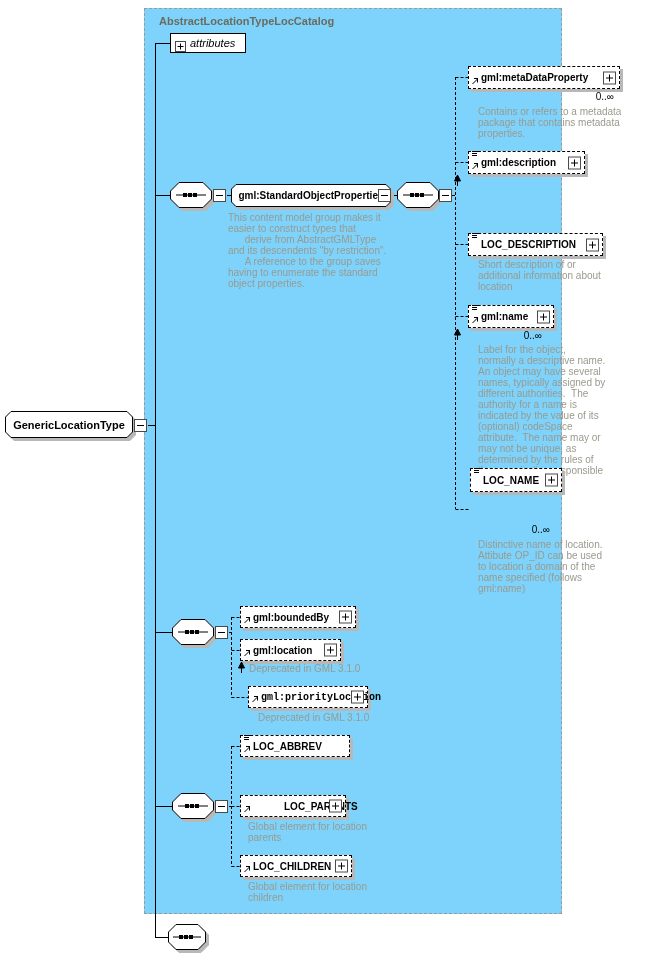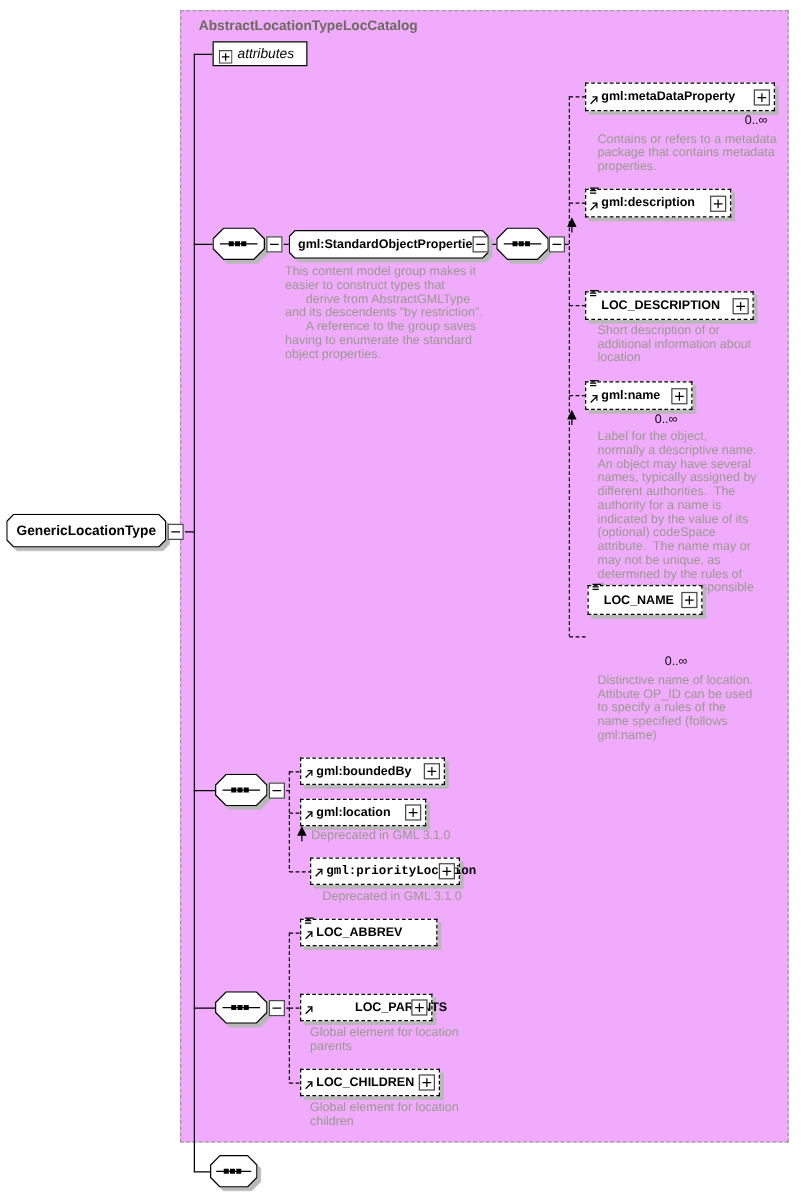--- a/index.html
+++ b/index.html
@@ -2,22 +2,22 @@
 <html><head>
 <meta charset="utf-8">
 <style>
   html,body { margin:0; padding:0; background:#e8e8e8; }
   #canvas {
     position:relative; width:649px; height:957px; background:#ffffff;
     font-family:"Liberation Sans", sans-serif; overflow:hidden;
   }
   
   #frame {
-    position:absolute; left:144px; top:8px; width:487px; height:906px;
-    background:#f0abfc; border:1px dashed #9a9a9a; box-sizing:border-box; z-index:0;
+    position:absolute; left:144px; top:8px; width:418px; height:906px;
+    background:#7dd3fc; border:1px dashed #9a9a9a; box-sizing:border-box; z-index:0;
   }
   #frame-title {
     position:absolute; left:14px; top:6px;
     font-size:11px; font-weight:bold; color:#6b6b5e; white-space:nowrap;
   }
   #wires { position:absolute; left:0; top:0; z-index:1; }
   
   .solid-box, .el-box {
     position:absolute; z-index:2; box-sizing:border-box; background:#ffffff;
     display:flex; align-items:center;
@@ -274,21 +274,21 @@
     <span class="el-name">LOC_NAME</span>
     <span class="toggle-btn center-right">
       <svg width="11" height="11">
           <path d="M2 5.5 H9 M5.5 2 V9" stroke="#000"></path>
         </svg>
     </span>
   </div>
   <div class="card" style="left:470px; top:524px; width:80px;">0..∞</div>
   <div class="annot" style="left:478px; top:539px; width:160px;">Distinctive name of location.
 Attibute OP_ID can be used
-to specify a rules of the
+to location a domain of the
 name specified (follows
 gml:name)</div>
 
   <div class="shape-node" style="left:172px; top:619px; width:42px; height:26px;">
     <svg width="42" height="26">
         <polygon points="9,0.5 33,0.5 41.5,9 41.5,17 33,25.5 9,25.5 0.5,17 0.5,9" fill="#fff" stroke="#000"></polygon>
         <path d="M6 13 H36" stroke="#000"></path>
         <rect x="13" y="11" width="4" height="4"></rect>
         <rect x="18" y="11" width="4" height="4"></rect>
         <rect x="23" y="11" width="4" height="4"></rect>

